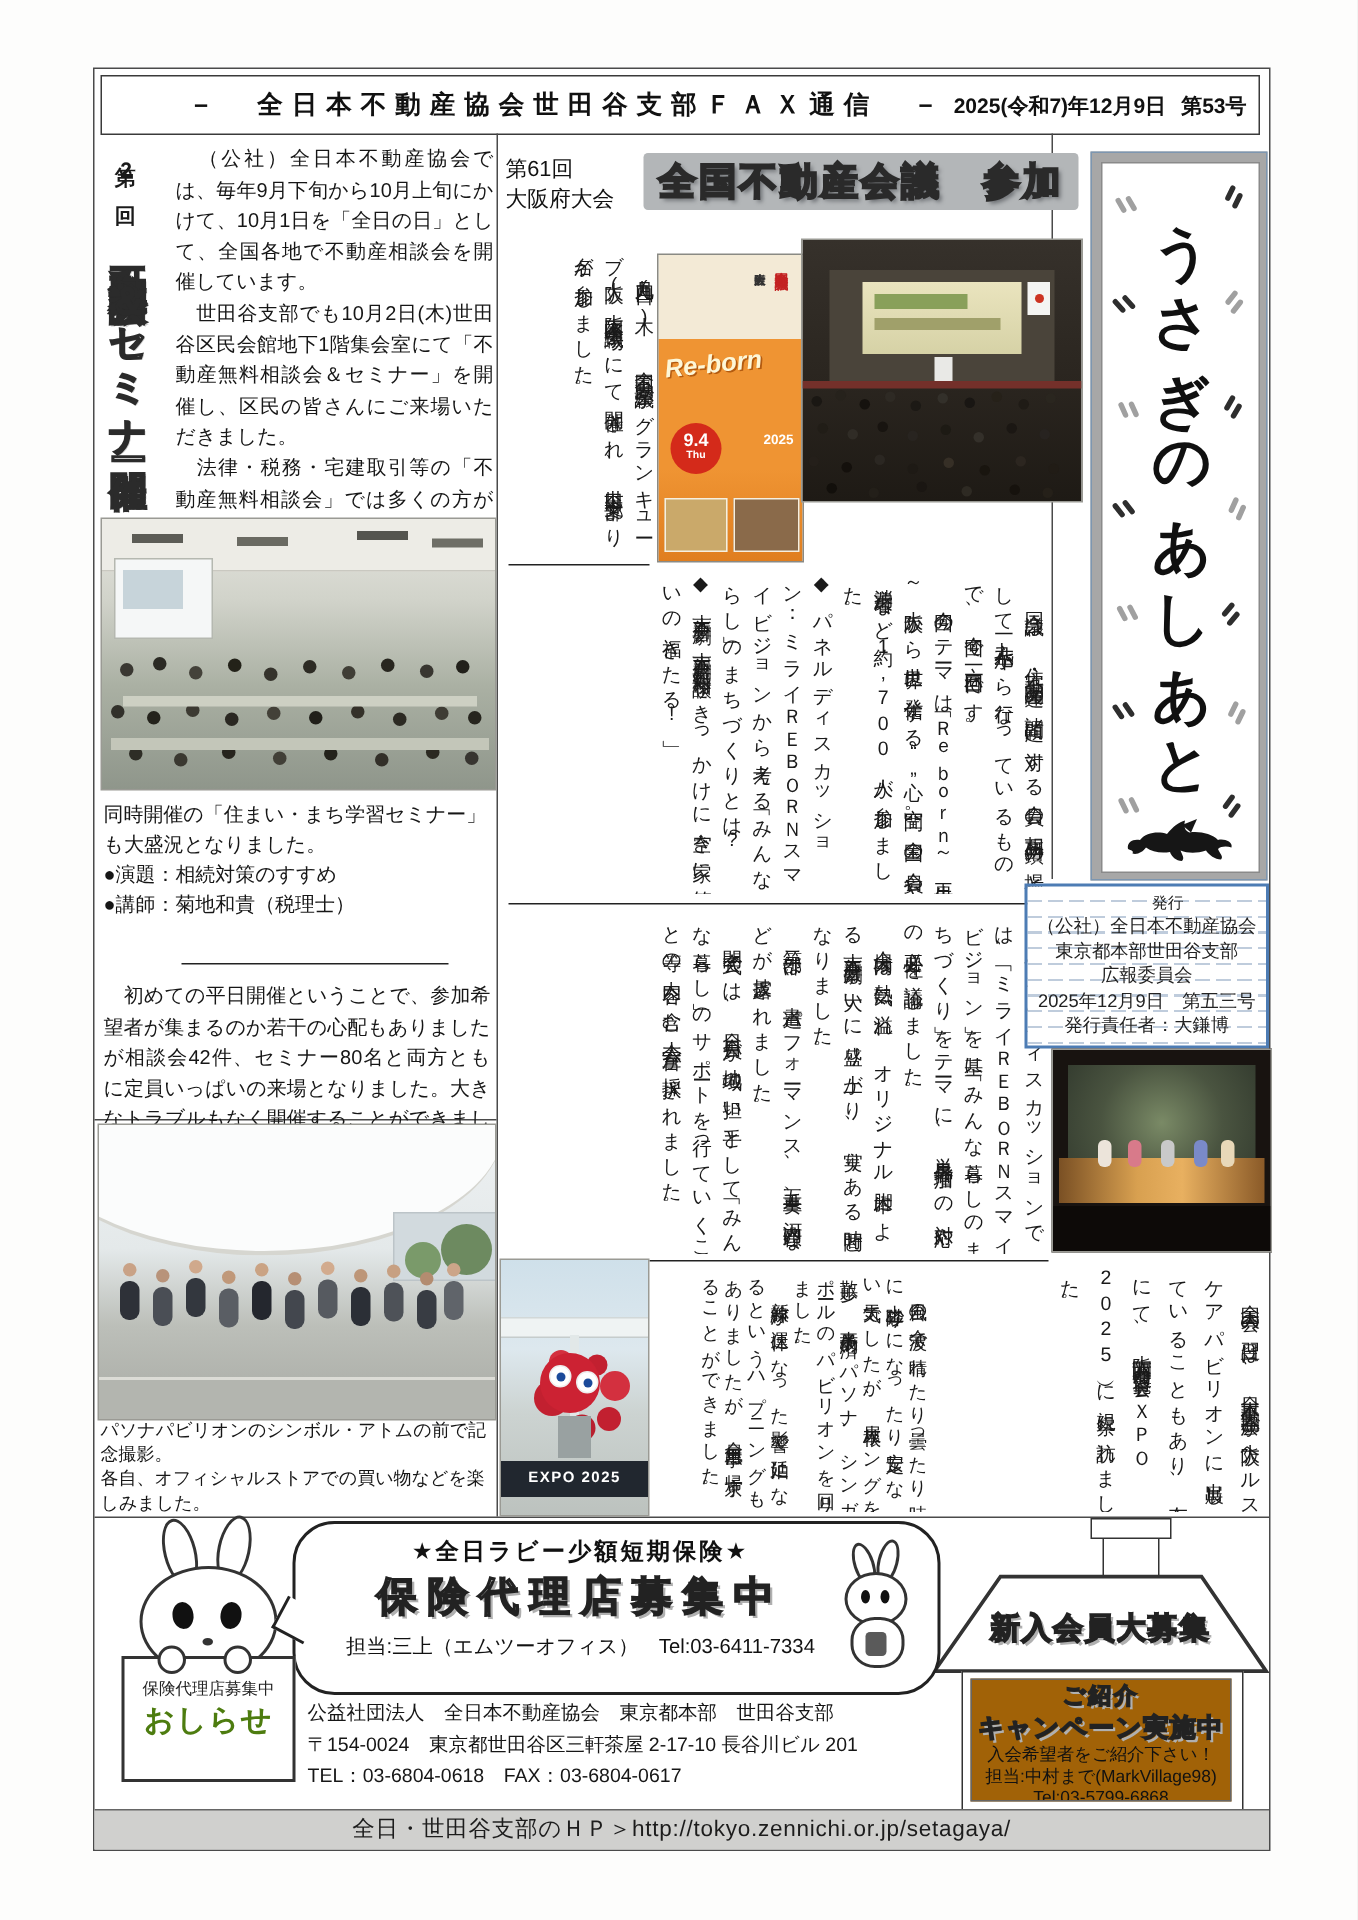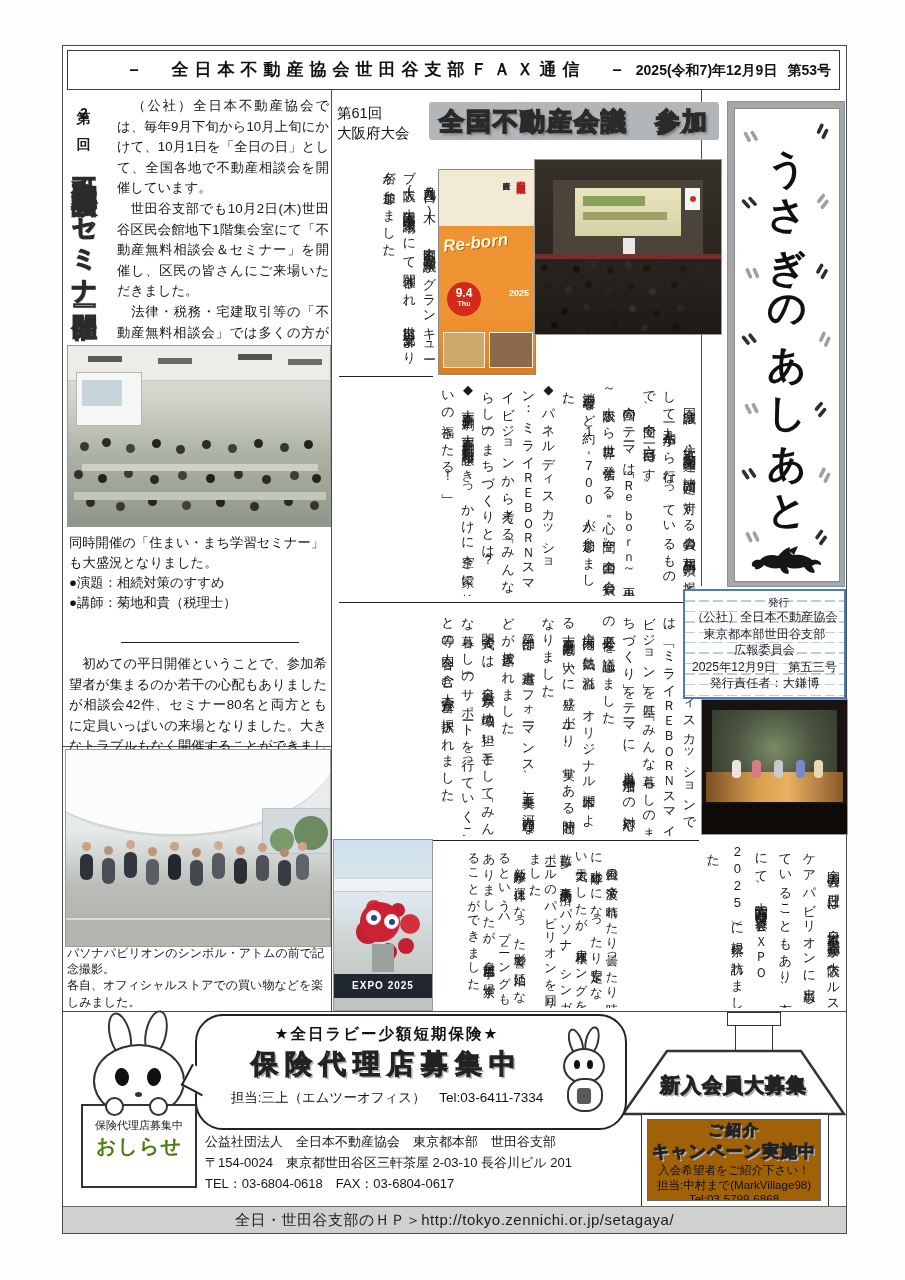--- a/index.html
+++ b/index.html
@@ -453,21 +453,21 @@
           <div class="br-eye br-ey2"></div>
         </div>
         <div class="br-body">
           <div class="br-bib"></div>
         </div>
       </div>
     </div>
 
     <div id="address">
       <p>公益社団法人　全日本不動産協会　東京都本部　世田谷支部</p>
-      <p>〒154-0024　東京都世田谷区三軒茶屋 2-03-10 長谷川ビル 201</p>
+      <p>〒154-0024　東京都世田谷区三軒茶屋 2-17-10 長谷川ビル 201</p>
       <p>TEL：03-6804-0618　FAX：03-6804-0617</p>
     </div>
 
     <div class="hs-cap"></div>
     <div class="hs-chimney"></div>
     <svg id="hs-roof" viewBox="0 0 225 68">
       <polygon points="2,66 46,3 180,3 223,66" fill="#fff" stroke="#333" stroke-width="2.5"></polygon>
     </svg>
     <div id="hs-roof-text" class="outline">新入会員大募集</div>
     <div id="hs-body">

